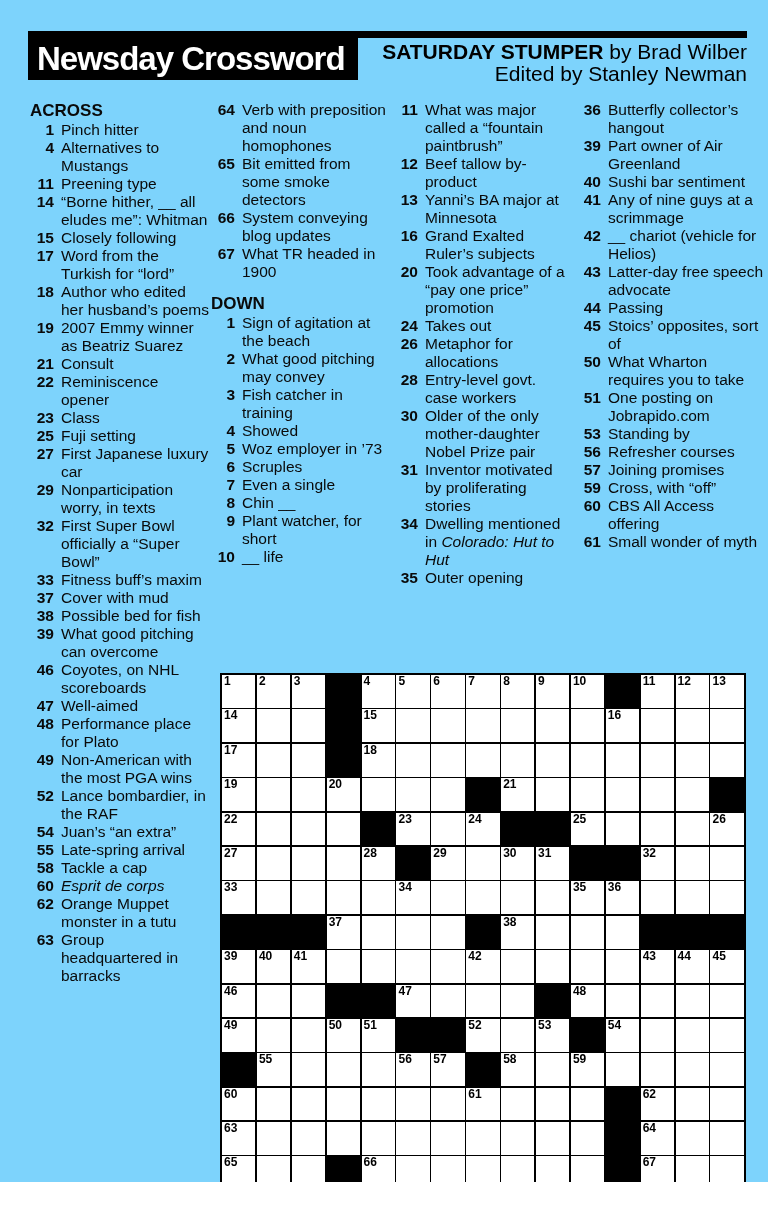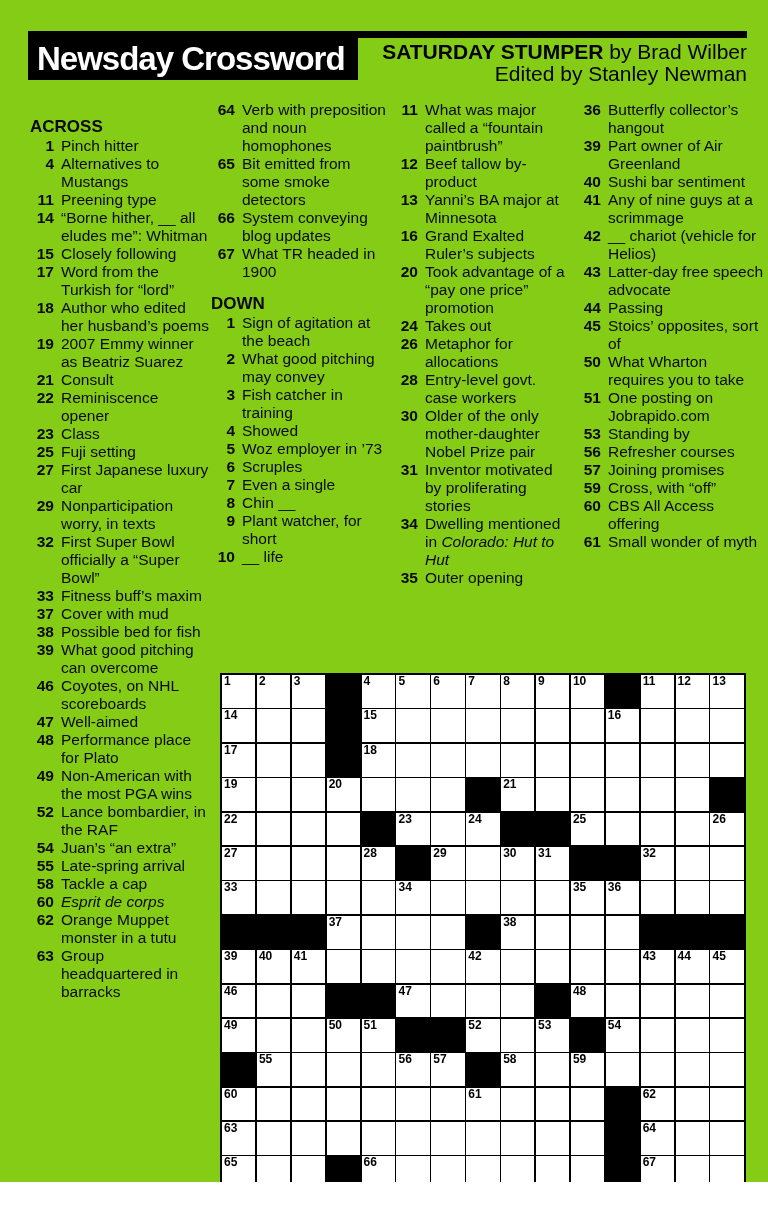--- a/index.html
+++ b/index.html
@@ -1,27 +1,27 @@
 <!DOCTYPE html>
 <html><head>
 <meta charset="utf-8">
 <style>
   html,body{margin:0;padding:0;background:#fff;}
-  .page{position:relative;width:768px;height:1182px;background:#84cc16;overflow:hidden;
+  .page{position:relative;width:768px;height:1182px;background:#7dd3fc;overflow:hidden;
         font-family:"Liberation Sans","DejaVu Sans",sans-serif;color:#111;}
   
   .toprule{position:absolute;left:28px;top:31px;width:719px;height:7px;background:#000;}
   .masthead{position:absolute;left:28px;top:38px;width:330px;height:42px;background:#000;
             color:#fff;font-weight:bold;font-size:33px;letter-spacing:-1px;
             line-height:42px;padding-left:9px;box-sizing:border-box;white-space:nowrap;}
   .byline{position:absolute;top:41px;right:21px;text-align:right;font-size:21px;line-height:21.5px;color:#000;}
   .byline b{font-weight:bold;}
   
   .col{position:absolute;font-size:15.5px;line-height:18px;color:#0a0a0a;}
-  .sec{font-weight:bold;font-size:17px;line-height:19px;margin:16px 0 1px 2px;}
+  .sec{font-weight:bold;font-size:17px;line-height:19px;margin:0 0 1px 2px;}
   .sec.gap{margin-top:13px;}
   .clue{position:relative;padding-left:33px;margin:0;}
   .cn{position:absolute;left:0;top:0;width:26px;text-align:right;font-weight:bold;}
   .ct i{font-style:italic;}
   
   .grid{position:absolute;left:220px;top:673px;background:#000;padding:2px;
         display:grid;grid-template-columns:repeat(15,33.3px);grid-template-rows:repeat(15,32.8px);
         grid-gap:1.6px;}
   .cell{background:#fff;position:relative;}
   .cell.blk{background:#000;}

